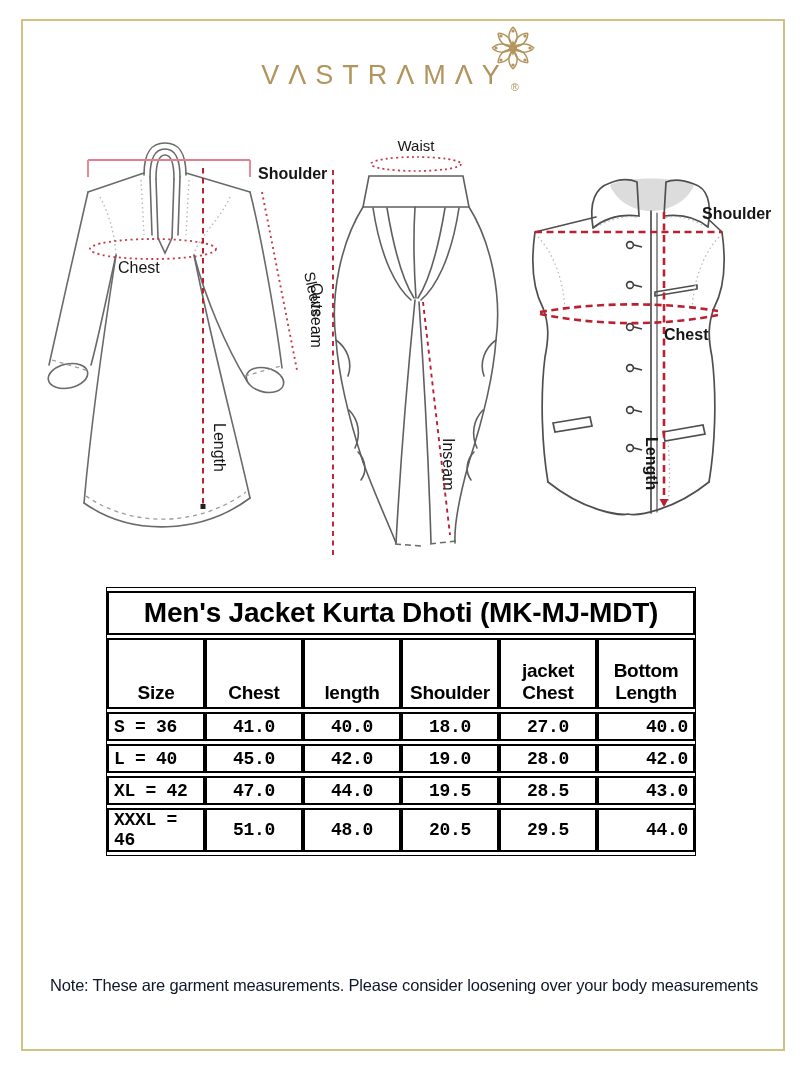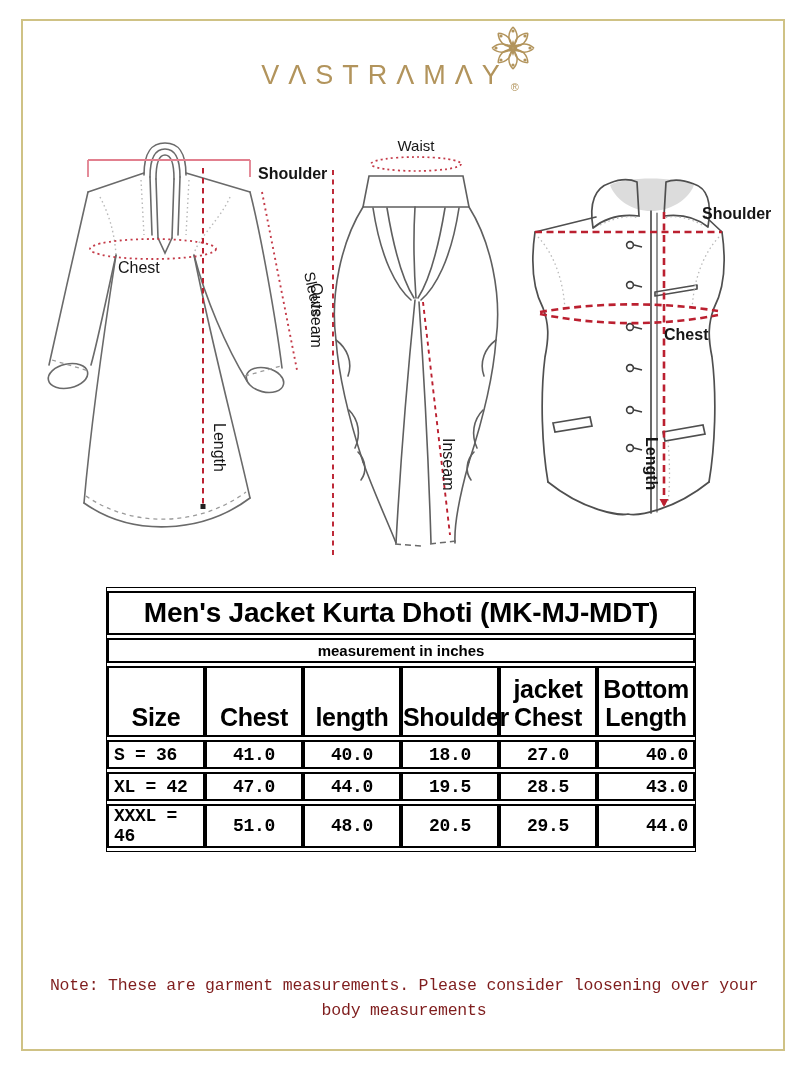--- a/index.html
+++ b/index.html
@@ -30,33 +30,33 @@
     position:absolute;left:106px;top:587px;width:590px;
     border-collapse:separate;border-spacing:0 3px;
     border:1px solid #000;table-layout:fixed;
     color:#000;
   }
   table.size th,table.size td{border:2px solid #000;background:#fff;}
   th.title{font-size:28px;font-weight:bold;padding:4px 0;text-align:center;letter-spacing:-0.2px;}
   th.subtitle{font-size:15px;font-weight:bold;padding:2px 0;text-align:center;}
   tr.cols th{
     height:64px;vertical-align:bottom;text-align:center;
-    font-size:25px;font-weight:bold;line-height:1.15;
+    font-size:19px;font-weight:bold;line-height:1.15;
     white-space:pre-line;padding:0 0 3px 0;letter-spacing:-0.3px;
   }
   table.size td{
     height:25px;font-size:18px;font-weight:bold;text-align:center;
     padding:0 4px;letter-spacing:-0.3px;font-family:Liberation Mono, monospace;
   }
   table.size td:first-child{text-align:left;padding-left:5px;}
   table.size td:last-child{text-align:right;padding-right:5px;}
   
   .note{
     position:absolute;left:40px;right:40px;top:973px;
-    font-size:16.5px;line-height:25px;color:#7f1d1d;letter-spacing:-0.2px;font-family:Liberation Mono, monospace;
+    font-size:16.5px;line-height:25px;color:#0f172a;letter-spacing:-0.2px;
   }
   .note .l1{text-align:center;}
   .note .l2{text-align:right;}
 </style>
 </head>
 <body>
 
 <div class="stage">
 
   <div class="frame"></div>
@@ -226,23 +226,20 @@
     <text class="lblB" x="184" y="64">Shoulder</text>
     <text class="lblB" x="146" y="185">Chest</text>
     <text class="lblB" transform="translate(128,282) rotate(90)">Length</text>
   </svg>
 
   <table class="size">
     <thead>
       <tr>
           <th class="title" colspan="6">Men's Jacket Kurta Dhoti (MK-MJ-MDT)</th>
         </tr>
-      <tr>
-          <th class="subtitle" colspan="6">measurement in inches</th>
-        </tr>
       <tr class="cols">
         <th>Size</th>
         <th>Chest</th>
         <th>length</th>
         <th>Shoulder</th>
         <th>jacket
 Chest</th>
         <th>Bottom
 Length</th>
       </tr>
@@ -250,20 +247,28 @@
     <tbody>
         <tr>
           <td>S = 36</td>
           <td>41.0</td>
           <td>40.0</td>
           <td>18.0</td>
           <td>27.0</td>
           <td>40.0</td>
         </tr>
         <tr>
+          <td>L = 40</td>
+          <td>45.0</td>
+          <td>42.0</td>
+          <td>19.0</td>
+          <td>28.0</td>
+          <td>42.0</td>
+        </tr>
+        <tr>
           <td>XL = 42</td>
           <td>47.0</td>
           <td>44.0</td>
           <td>19.5</td>
           <td>28.5</td>
           <td>43.0</td>
         </tr>
         <tr>
           <td>XXXL = 46</td>
           <td>51.0</td>

